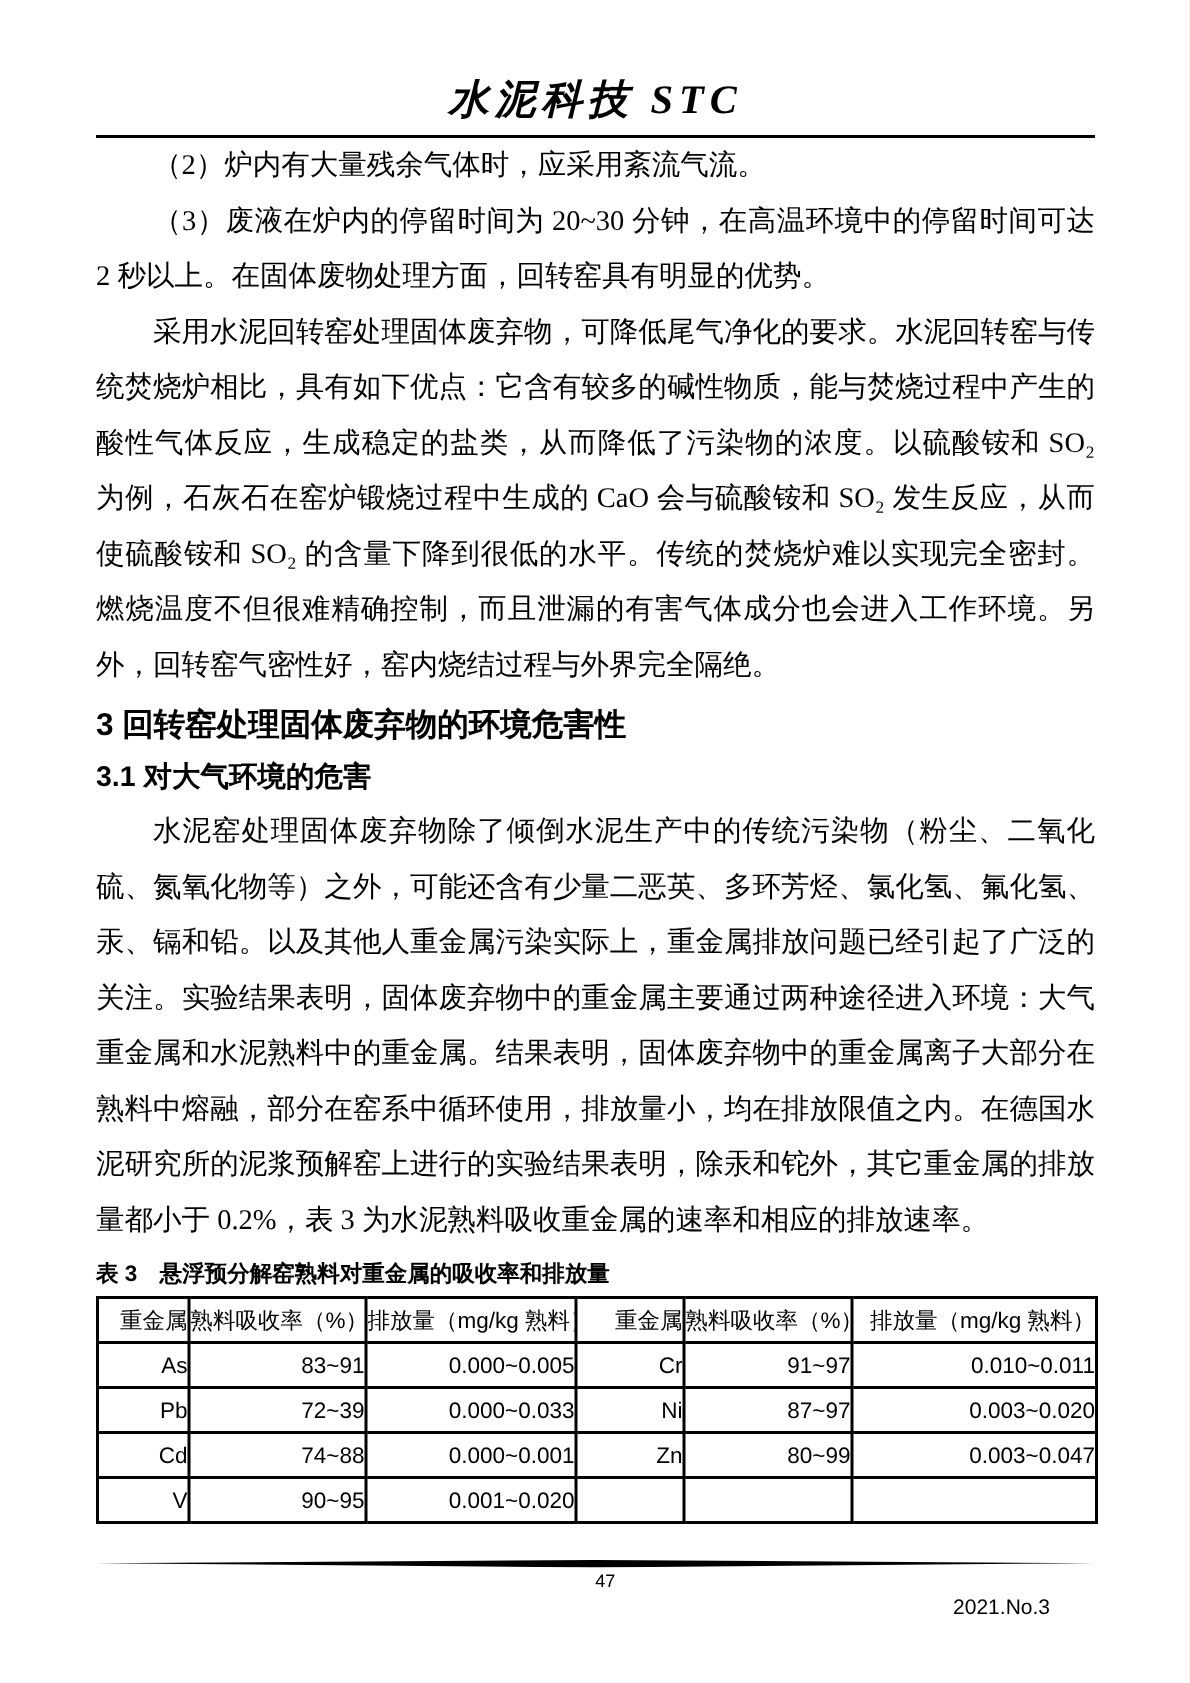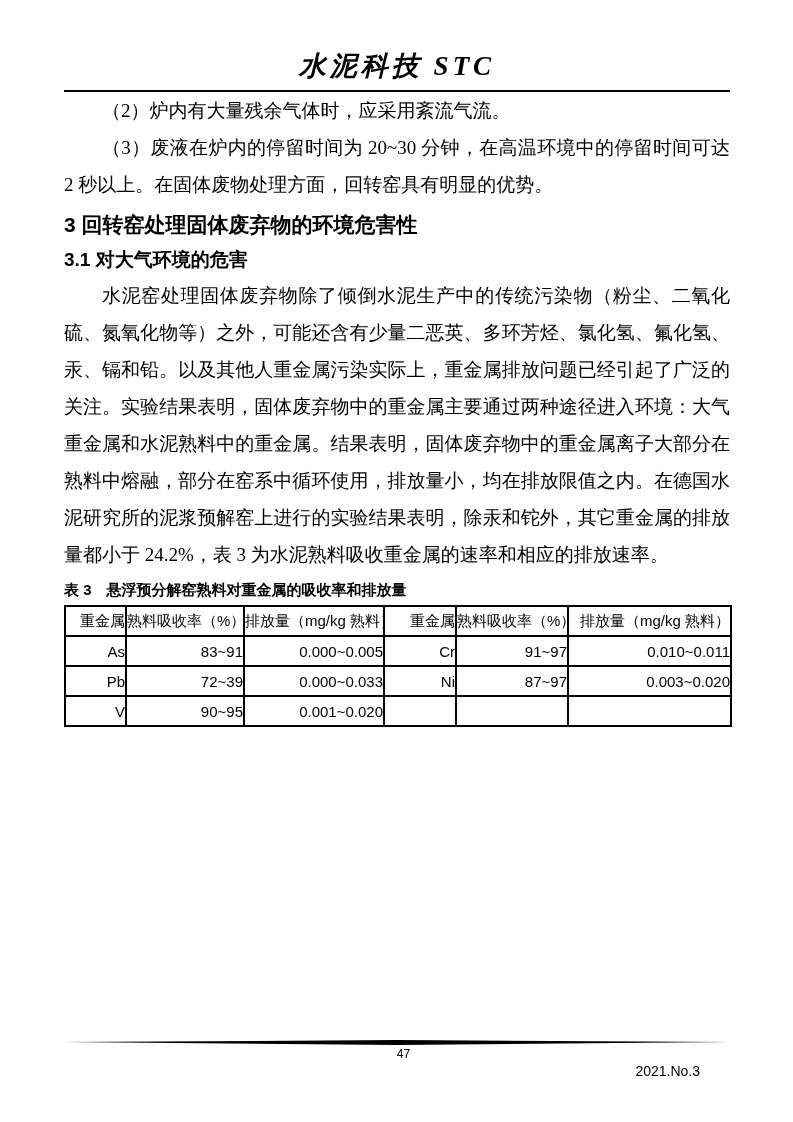--- a/index.html
+++ b/index.html
@@ -110,25 +110,26 @@
 <div class="page">
 
   <div>
     <div class="journal-title">水泥科技 STC</div>
     <div class="header-rule"></div>
   </div>
 
   <div class="body-flow">
     <p class="para">（2）炉内有大量残余气体时，应采用紊流气流。</p>
     <p class="para">（3）废液在炉内的停留时间为 20~30 分钟，在高温环境中的停留时间可达 2 秒以上。在固体废物处理方面，回转窑具有明显的优势。</p>
+    <p class="para">采用水泥回转窑处理固体废弃物，可降低尾气净化的要求。水泥回转窑与传统焚烧炉相比，具有如下优点：它含有较多的碱性物质，能与焚烧过程中产生的酸性气体反应，生成稳定的盐类，从而降低了污染物的浓度。以硫酸铵和 SO₂ 为例，石灰石在窑炉锻烧过程中生成的 CaO 会与硫酸铵和 SO₂ 发生反应，从而使硫酸铵和 SO₂ 的含量下降到很低的水平。传统的焚烧炉难以实现完全密封。燃烧温度不但很难精确控制，而且泄漏的有害气体成分也会进入工作环境。另外，回转窑气密性好，窑内烧结过程与外界完全隔绝。</p>
 
     <h2 class="sec-heading">3 回转窑处理固体废弃物的环境危害性</h2>
     <h3 class="subsec-heading">3.1 对大气环境的危害</h3>
 
-    <p class="para">水泥窑处理固体废弃物除了倾倒水泥生产中的传统污染物（粉尘、二氧化硫、氮氧化物等）之外，可能还含有少量二恶英、多环芳烃、氯化氢、氟化氢、汞、镉和铅。以及其他人重金属污染实际上，重金属排放问题已经引起了广泛的关注。实验结果表明，固体废弃物中的重金属主要通过两种途径进入环境：大气重金属和水泥熟料中的重金属。结果表明，固体废弃物中的重金属离子大部分在熟料中熔融，部分在窑系中循环使用，排放量小，均在排放限值之内。在德国水泥研究所的泥浆预解窑上进行的实验结果表明，除汞和铊外，其它重金属的排放量都小于 24.2%，表 3 为水泥熟料吸收重金属的速率和相应的排放速率。</p>
+    <p class="para">水泥窑处理固体废弃物除了倾倒水泥生产中的传统污染物（粉尘、二氧化硫、氮氧化物等）之外，可能还含有少量二恶英、多环芳烃、氯化氢、氟化氢、汞、镉和铅。以及其他人重金属污染实际上，重金属排放问题已经引起了广泛的关注。实验结果表明，固体废弃物中的重金属主要通过两种途径进入环境：大气重金属和水泥熟料中的重金属。结果表明，固体废弃物中的重金属离子大部分在熟料中熔融，部分在窑系中循环使用，排放量小，均在排放限值之内。在德国水泥研究所的泥浆预解窑上进行的实验结果表明，除汞和铊外，其它重金属的排放量都小于 0.2%，表 3 为水泥熟料吸收重金属的速率和相应的排放速率。</p>
 
     <div class="table-caption">表 3　悬浮预分解窑熟料对重金属的吸收率和排放量</div>
 
     <table class="metals">
       <colgroup>
         <col style="width:61px">
         <col style="width:118px">
         <col style="width:140px">
         <col style="width:72px">
         <col style="width:112px">
@@ -155,20 +156,28 @@
         </tr>
         <tr>
           <td>Pb</td>
           <td>72~39</td>
           <td>0.000~0.033</td>
           <td>Ni</td>
           <td>87~97</td>
           <td>0.003~0.020</td>
         </tr>
         <tr>
+          <td>Cd</td>
+          <td>74~88</td>
+          <td>0.000~0.001</td>
+          <td>Zn</td>
+          <td>80~99</td>
+          <td>0.003~0.047</td>
+        </tr>
+        <tr>
           <td>V</td>
           <td>90~95</td>
           <td>0.001~0.020</td>
           <td></td>
           <td></td>
           <td></td>
         </tr>
       </tbody>
     </table>
   </div>

